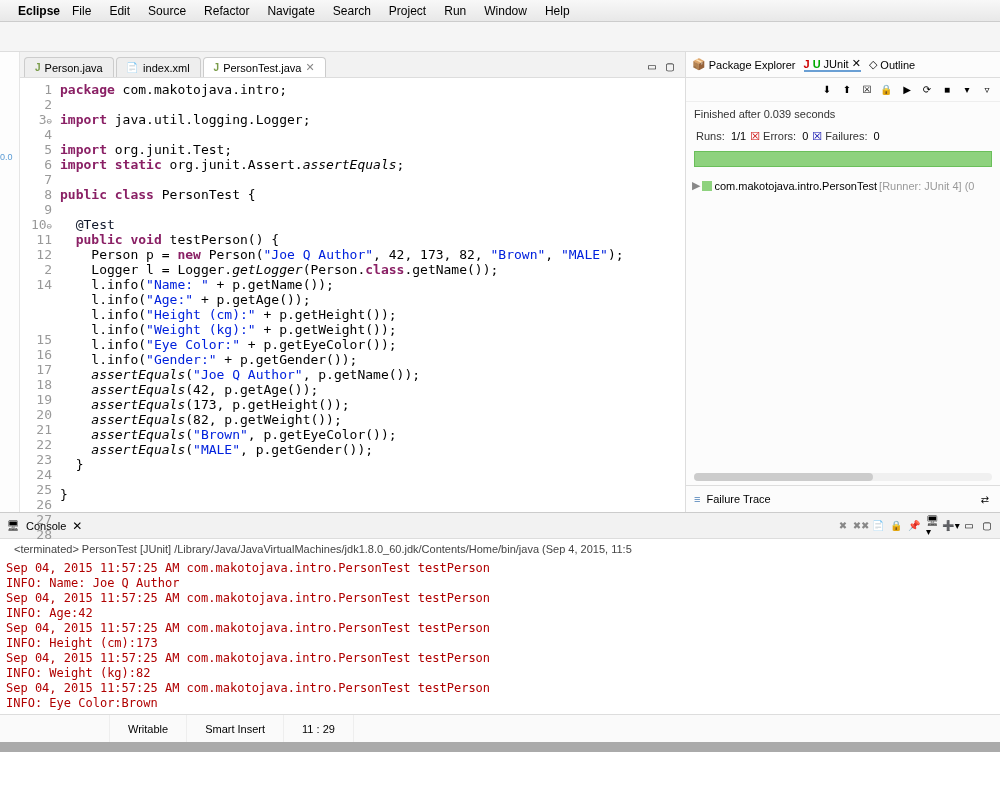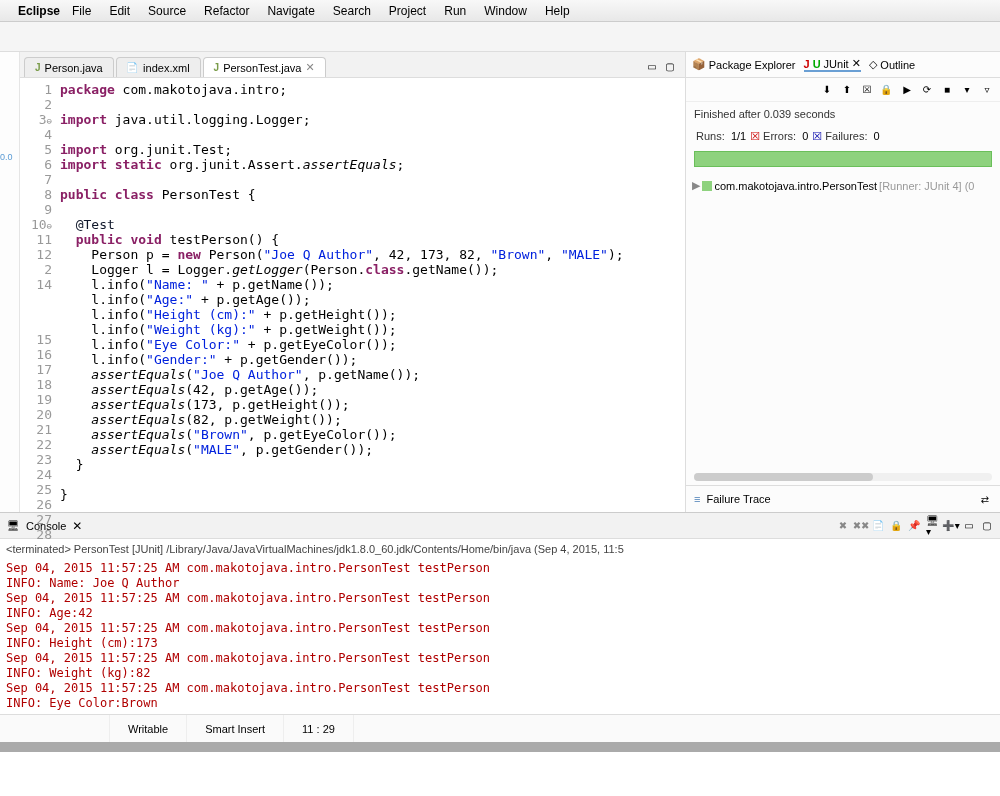--- a/index.html
+++ b/index.html
@@ -39,21 +39,21 @@
 .progress-bar { height: 16px; margin: 4px 8px; background: #8ed27e; border: 1px solid #6abf5a; }
 .junit-tree { padding: 8px 6px; font-size: 11px; display: flex; align-items: center; gap: 2px; }
 .junit-tree .arrow { color: #888; }
 .junit-tree .runner { color: #999; }
 .failure-trace { border-top: 1px solid #ddd; margin-top: auto; padding: 6px 8px; font-size: 11px; display: flex; align-items: center; gap: 6px; }
 .failure-trace .ico { color: #4a7db5; }
 .console-area { border-top: 1px solid #ccc; }
 .console-header { height: 26px; background: #f2f2f2; display: flex; align-items: center; padding: 0 6px; gap: 6px; border-bottom: 1px solid #ddd; }
 .console-header .title { font-size: 11px; }
 .console-header .actions { margin-left: auto; display: flex; gap: 4px; }
-.console-desc { font-size: 11px; padding: 4px 6px; color: #444; white-space: nowrap; overflow: hidden; }
+.console-desc { font-size: 11px; padding: 4px 14px; color: #444; white-space: nowrap; overflow: hidden; }
 .console-output { font-family: Monaco, Menlo, monospace; font-size: 12px; line-height: 15px; padding: 2px 6px; height: 155px; overflow: hidden; }
 .console-output .red { color: #b00000; }
 .status-bar { border-top: 1px solid #ddd; height: 28px; display: flex; align-items: center; font-size: 11px; background: #fafafa; }
 .status-bar .cell { border-right: 1px solid #eee; padding: 0 18px; height: 100%; display: flex; align-items: center; }
 .status-bar .cell:first-child { width: 110px; }
 .bottom-strip { height: 10px; background: #aaa; }
 .icon-j { color: #7a9c4a; font-weight: bold; font-size: 10px; }
 .icon-x { color: #888; font-size: 10px; }
 .mini-ico { width: 14px; height: 14px; display: inline-flex; align-items: center; justify-content: center; font-size: 10px; }
 .green-sq { background: #8ed27e; width: 10px; height: 10px; display: inline-block; }

